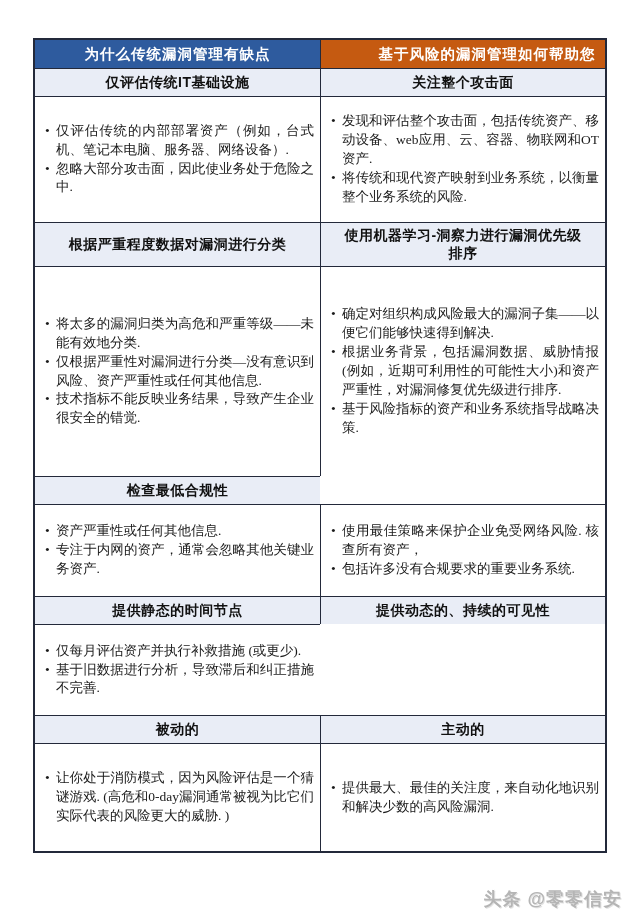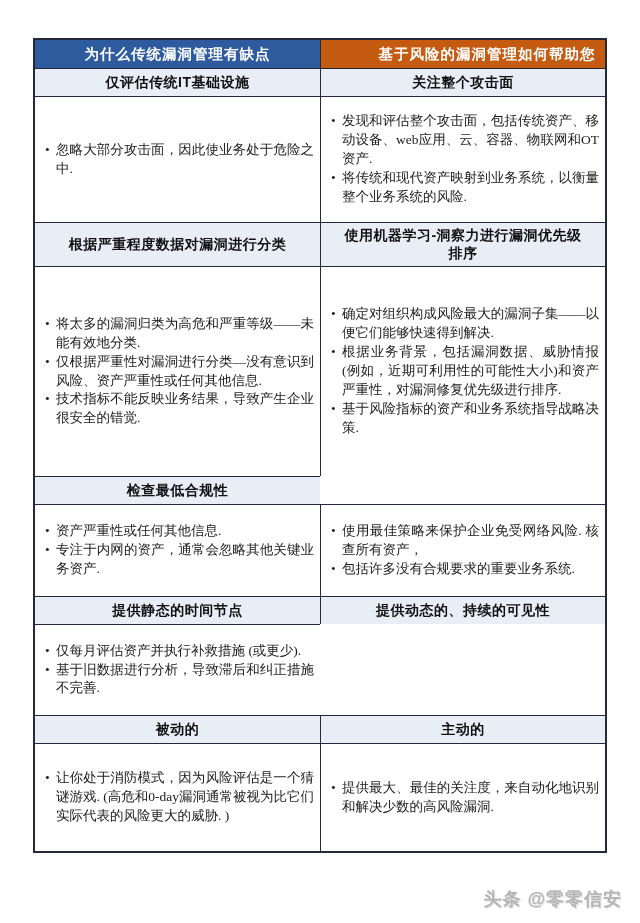--- a/index.html
+++ b/index.html
@@ -86,20 +86,21 @@
     <div class="cell right">基于风险的漏洞管理如何帮助您</div>
   </div>
 
   <div class="row title-row">
     <div class="cell">仅评估传统IT基础设施</div>
     <div class="cell">关注整个攻击面</div>
   </div>
   <div class="row content-row r1">
     <div class="cell">
       <ul>
+        <li>仅评估传统的内部部署资产（例如，台式机、笔记本电脑、服务器、网络设备）.</li>
         <li>忽略大部分攻击面，因此使业务处于危险之中.</li>
       </ul>
     </div>
     <div class="cell">
       <ul>
         <li>发现和评估整个攻击面，包括传统资产、移动设备、web应用、云、容器、物联网和OT资产.</li>
         <li>将传统和现代资产映射到业务系统，以衡量整个业务系统的风险.</li>
       </ul>
     </div>
   </div>

